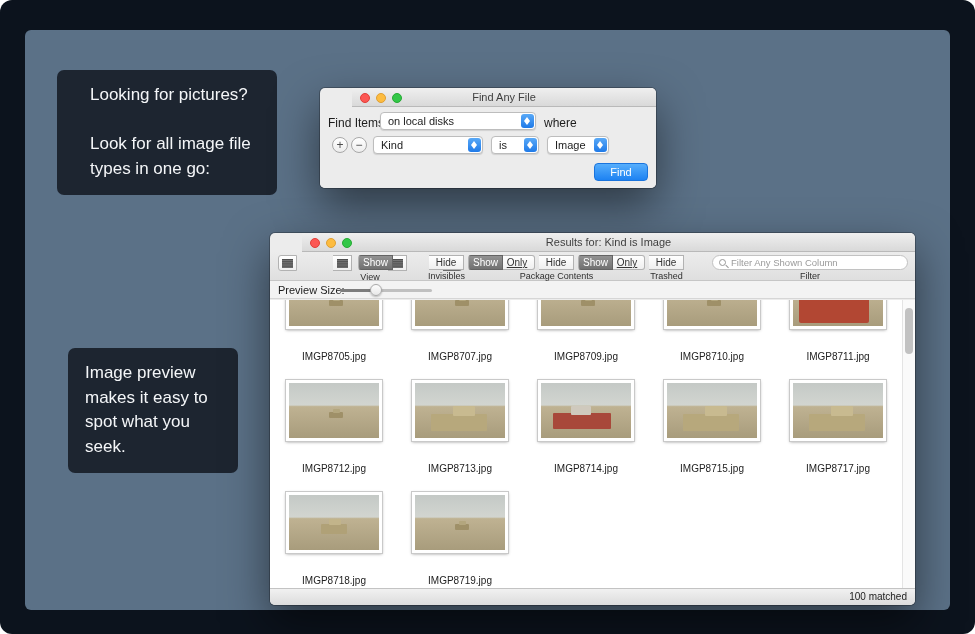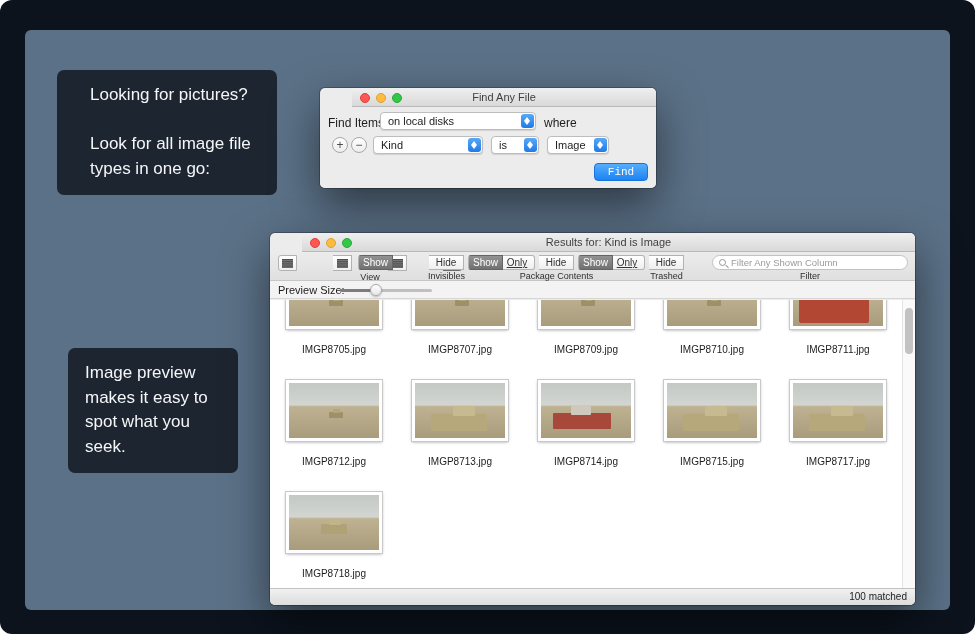--- a/index.html
+++ b/index.html
@@ -34,21 +34,21 @@
   .stepper { position:absolute; right:1px; top:1px; bottom:1px; width:13px; border-radius:3px;
              background:linear-gradient(#59a9f7,#1f7ae8); }
   .stepper i { position:absolute; left:3px; width:0; height:0; display:block; }
   .stepper .up { top:3px;  border-left:3.5px solid transparent; border-right:3.5px solid transparent; border-bottom:4px solid #fff; }
   .stepper .dn { bottom:3px; border-left:3.5px solid transparent; border-right:3.5px solid transparent; border-top:4px solid #fff; }
   .rbtn { position:absolute; width:16px; height:16px; border-radius:50%; border:1px solid #a8a8a8;
           background:linear-gradient(#ffffff,#ededed); color:#4c4c4c; font-size:12px; line-height:13px;
           text-align:center; padding:0; font-family:inherit; }
   .findbtn { position:absolute; right:8px; bottom:7px; width:54px; height:18px; border:1px solid #1a74dd;
              border-radius:4px; background:linear-gradient(#56aefc,#1d82f2); color:#ffffff; font-size:11px;
-             padding:0; font-family:Liberation Mono, monospace; }
+             padding:0; font-family:Liberation Sans, sans-serif; }
 
   
   .results { left:245px; top:203px; width:645px; height:372px; }
   .toolbar { position:absolute; left:0; right:0; top:19px; height:29px;
              background:linear-gradient(#ececec,#dfdfdf); border-bottom:1px solid #c6c6c6; }
   .tgroup { position:absolute; top:3px; display:flex; flex-direction:column; align-items:center; }
   .segrow { display:flex;gap:36px; }
   .seg { width:35px; height:15px; font-size:10px; line-height:13px; color:#333;
          border:1px solid #b2b2b2; border-left:none; background:linear-gradient(#ffffff,#efefef);
          padding:0; font-family:inherit; }
@@ -94,21 +94,21 @@
   .photo.v-wide .t1    { left:40px; bottom:20px; width:14px; height:6px;  background:#9f9068; }
   .photo.v-wide .t2    { left:44px; bottom:25px; width:7px;  height:4px;  background:#b3a67e; }
   .photo.v-tan .t1     { left:16px; bottom:7px;  width:56px; height:17px; background:#b7a87c; }
   .photo.v-tan .t2     { left:38px; bottom:22px; width:22px; height:10px; background:#c8ba90; }
   .photo.v-tanfar .t1  { left:32px; bottom:16px; width:26px; height:10px; background:#b0a177; }
   .photo.v-tanfar .t2  { left:40px; bottom:25px; width:12px; height:6px;  background:#c2b48a; }
   .photo.v-red .t1     { left:6px;  bottom:3px;  width:70px; height:32px; background:#b24733; border-radius:2px; }
   .photo.v-red .t2     { left:12px; bottom:33px; width:52px; height:11px; background:#ded9cd; }
   .photo.v-redside .t1 { left:12px; bottom:9px;  width:58px; height:16px; background:#a8483a; }
   .photo.v-redside .t2 { left:30px; bottom:23px; width:20px; height:9px;  background:#cfc9bd; }
-  .fname { margin-top:15px; font-size:10px; color:#222; }
+  .fname { margin-top:22px; font-size:10px; color:#222; }
 
   .scrollbar { position:absolute; right:0; top:67px; bottom:17px; width:13px; background:#fafafa; border-left:1px solid #e4e4e4; }
   .sthumb { position:absolute; top:8px; left:2px; width:8px; height:46px; background:#c2c2c2; border-radius:4px; }
 
   .statusbar { position:absolute; left:0; right:0; bottom:0; height:17px;
                background:linear-gradient(#f1f1f1,#dcdcdc); border-top:1px solid #c3c3c3; }
   .status-text { position:absolute; right:8px; top:2px; font-size:10px; font-weight:400; color:#222;text-align:right; }
 </style>
 </head>
 <body>
@@ -351,20 +351,29 @@
   <div class="cell">
     <div class="frame">
       <div class="photo v-tanfar">
         <i class="t1"></i>
         <i class="t2"></i>
       </div>
     </div>
     <div class="fname">IMGP8718.jpg</div>
   </div>
 
+  <div class="cell">
+    <div class="frame">
+      <div class="photo v-wide">
+        <i class="t1"></i>
+        <i class="t2"></i>
+      </div>
+    </div>
+    <div class="fname">IMGP8719.jpg</div>
+  </div>
 </div>
       </div>
 
       <div class="scrollbar">
         <div class="sthumb"></div>
       </div>
 
       <div class="statusbar">
         <span class="status-text">100 matched</span>
       </div>

